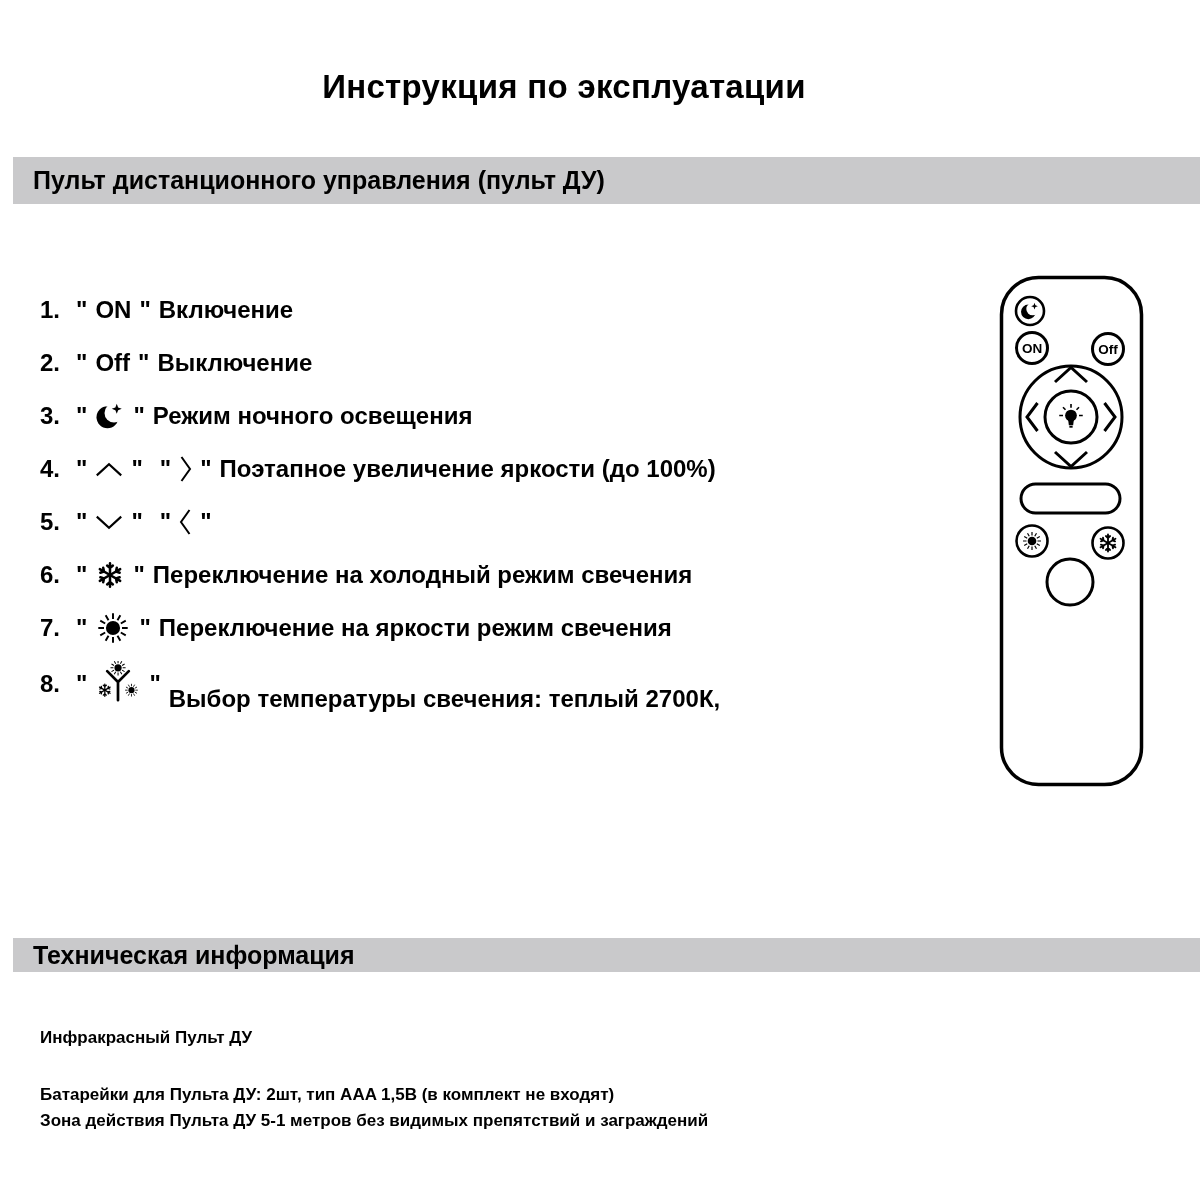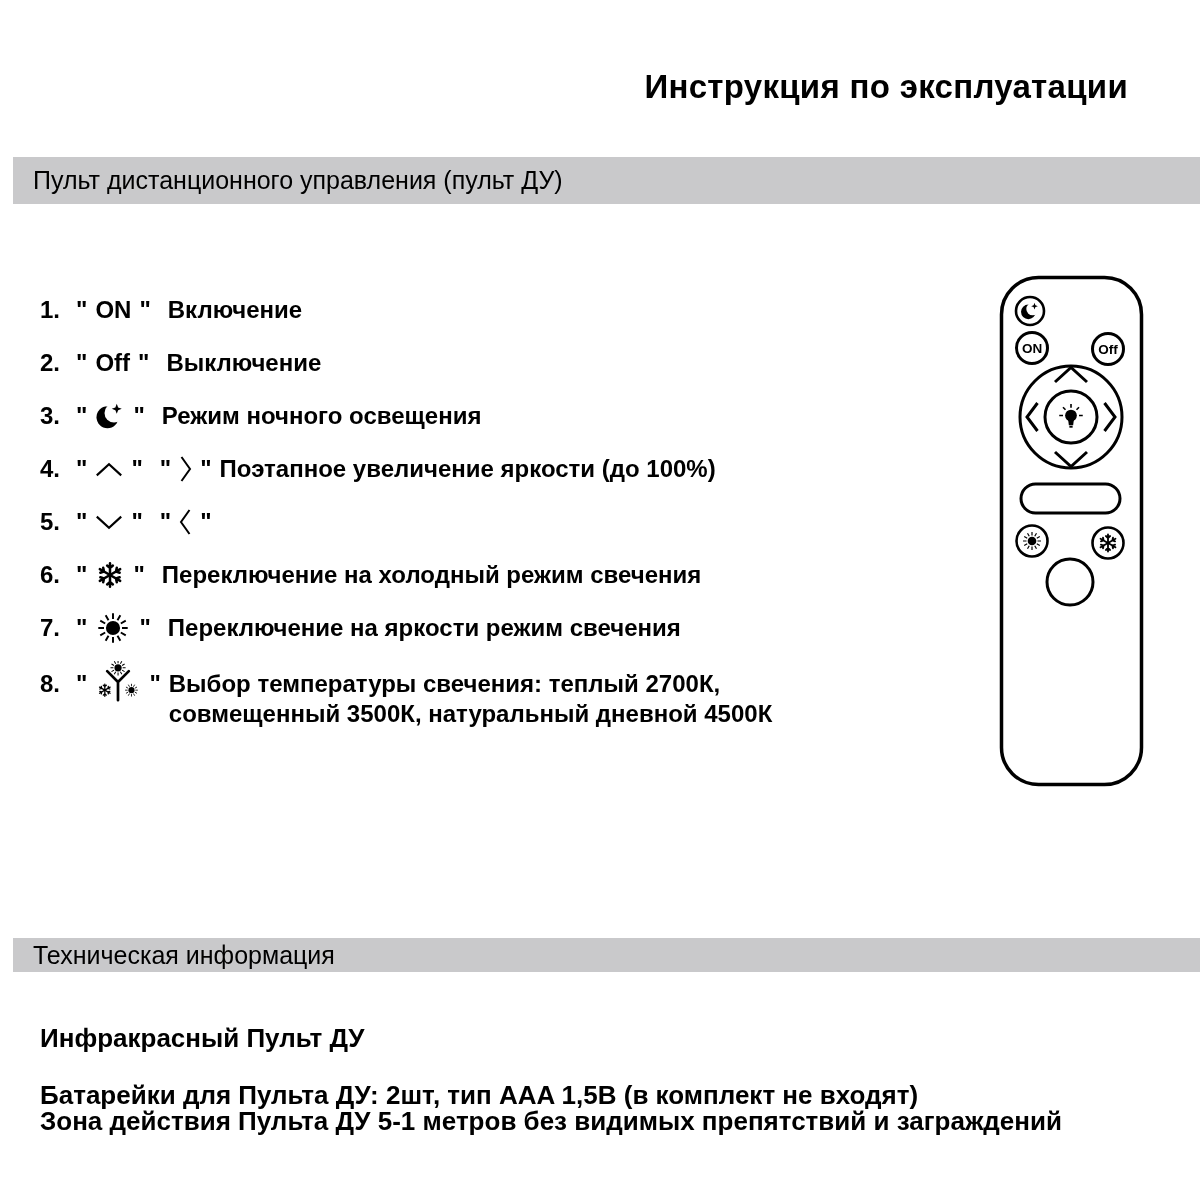--- a/index.html
+++ b/index.html
@@ -3,45 +3,45 @@
 <meta charset="utf-8">
 <style>
   html,body { margin:0; padding:0; }
   body {
     width:1200px; height:1200px; position:relative; overflow:hidden;
     background:#ffffff; color:#000;
     font-family:"Liberation Sans", sans-serif;
   }
   .page-title {
     position:absolute; top:68px; left:0; width:1128px;
-    text-align:right; font-size:33px; font-weight:700; letter-spacing:.3px;
+    text-align:center; font-size:33px; font-weight:700; letter-spacing:.3px;
   }
   .section-bar {
     position:absolute; left:13px; right:0; background:#c9c9cb;
     display:flex; align-items:center; padding-left:20px; box-sizing:border-box;
   }
   .bar-remote { top:157px; height:47px; }
   .bar-tech   { top:938px; height:34px; }
-  .bar-label  { font-size:25px; font-weight:400; }
+  .bar-label  { font-size:25px; font-weight:700; }
 
   .row {
     position:absolute; left:40px; height:44px;
     display:flex; align-items:center; gap:7px;
     font-size:24px; font-weight:700; white-space:nowrap;
   }
   .num  { min-width:28px; }
   .q    { margin:0 1px; }
-  .desc { margin-left:9px; }
+  .desc { }
   .desc-far { margin-left:0; }
   .grp  { display:flex; align-items:center; gap:6px; }
   .grp + .grp { margin-left:8px; }
   .icon { display:block; }
   .desc-block { line-height:30px; margin-top:30px; }
 
-  .tech-line { position:absolute; left:40px; font-size:26px; font-weight:700; line-height:30px; }
+  .tech-line { position:absolute; left:40px; font-size:17px; font-weight:700; line-height:30px; }
   .remote-svg { position:absolute; left:999px; top:275px; }
 </style>
 </head>
 <body>
 
 <svg width="0" height="0" style="position:absolute" aria-hidden="true">
   <defs>
     <g id="g-moon24">
       <circle cx="10" cy="13" r="8.8" fill="#000"></circle>
       <circle cx="15.2" cy="9.6" r="7.6" fill="#fff"></circle>
@@ -167,21 +167,20 @@
 
 <div class="row" style="top:662px">
   <span class="num">8.</span>
   <span class="q">"</span>
   <svg class="icon" width="46" height="46" viewBox="0 0 34 34">
       <use href="#g-temp34"></use>
     </svg>
   <span class="q">"</span>
   <span class="desc-block">
     <div>Выбор температуры свечения: теплый 2700К,</div>
-    <div>совмещенный 3500К, натуральный дневной 4500К</div>
   </span>
 </div>
 
 <svg class="remote-svg" width="145" height="512" viewBox="0 0 145 512">
   <rect x="2.5" y="2.5" width="140" height="507" rx="37" fill="#fff" stroke="#000" stroke-width="3.5"></rect>
 
   <g>
     <circle cx="31" cy="36" r="14" fill="none" stroke="#000" stroke-width="2.6"></circle>
     <g>
         <use href="#g-moon24" transform="translate(21,26) scale(0.8333)"></use>

